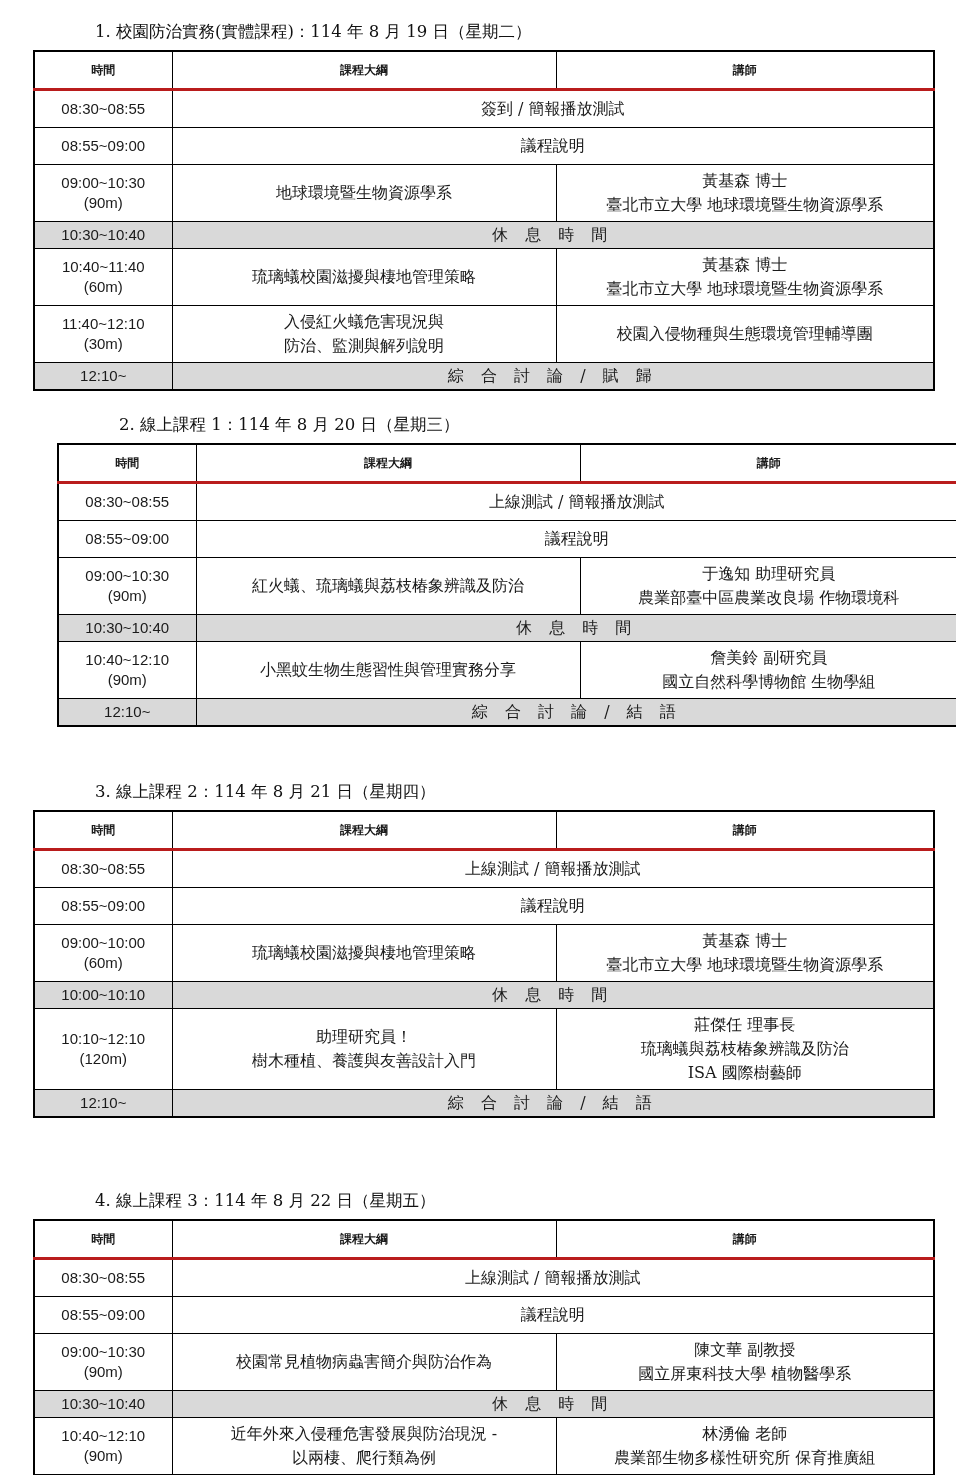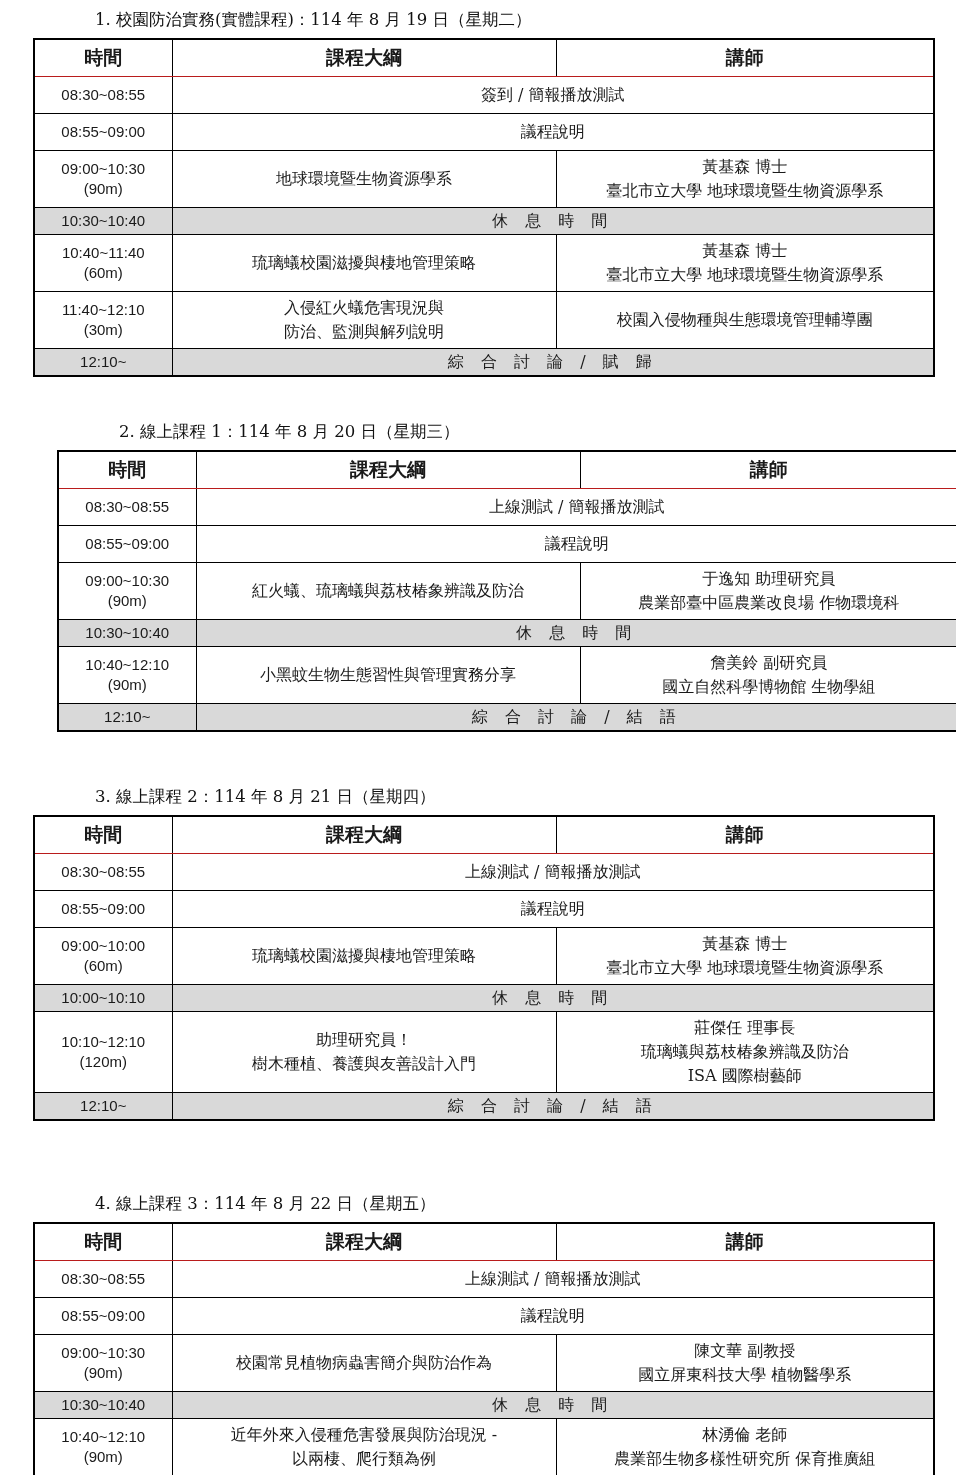--- a/index.html
+++ b/index.html
@@ -5,22 +5,22 @@
   html,body{margin:0;padding:0;background:#ffffff;}
   body{
     width:956px;height:1475px;
     font-family:"Liberation Sans",sans-serif;
     color:#1a1a1a;
     overflow:hidden;
   }
   .zh{font-family:"DejaVu Serif","Liberation Serif",serif;}
   .page{width:956px;}
   .section{margin-left:33px;width:900px;}
-  .sec1{padding-top:9px;}
-  .sec2{margin-top:44px;padding-left:24px;}
+  .sec1{padding-top:21px;}
+  .sec2{margin-top:23px;padding-left:24px;}
   .sec3{margin-top:54px;}
   .sec4{margin-top:72px;}
   .section-title{
     font-size:16.5px;
     margin-left:62px;
     margin-bottom:7px;
     color:#111;
     white-space:nowrap;
   }
   table.schedule{
@@ -33,22 +33,22 @@
   col.c-course{width:384px;}
   col.c-lect{width:378px;}
   th,td{
     border:1px solid #000;
     text-align:center;
     vertical-align:middle;
     padding:3px 2px;
     overflow:hidden;
   }
   thead th{
-    border-bottom:1px solid #b91c1c;
-    font-size:19px;
+    border-bottom:3px solid #b91c1c;
+    font-size:12px;
     font-weight:bold;
     height:30px;
   }
   .time-cell{font-size:15px;}
   .time-text{line-height:20px;}
   .cell-line{font-size:16px;line-height:24px;}
   tr.plain-merged td{height:30px;}
   tr.normal-row td{padding:4px 2px;}
   .merged-cell{font-size:16px;}
   tr.break-row{background:#d9d9d9;border-radius:7px;}

